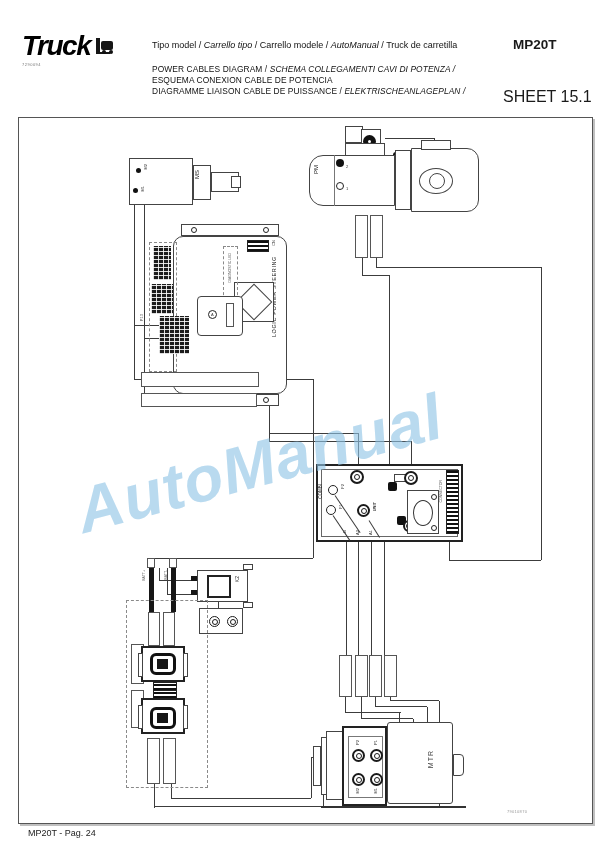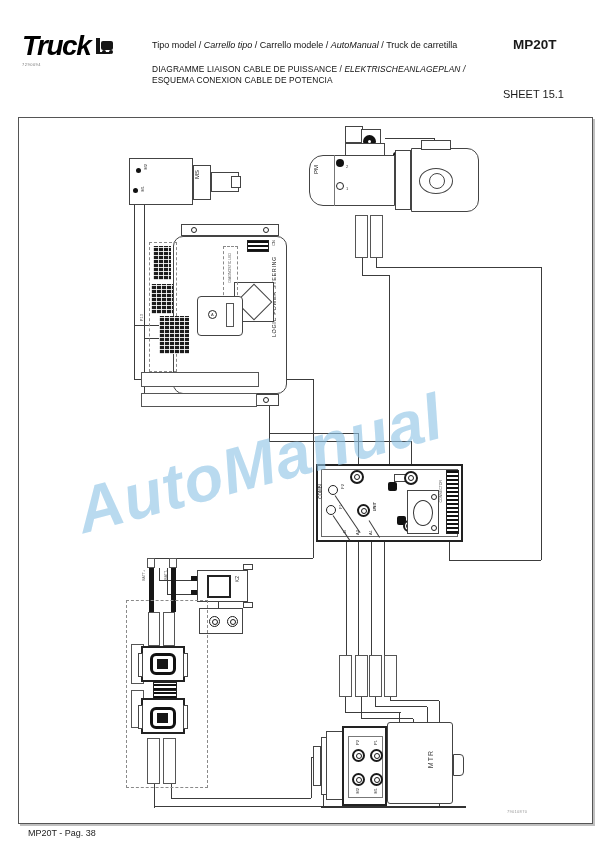--- a/index.html
+++ b/index.html
@@ -5,21 +5,21 @@
   html,body{margin:0;padding:0;background:#fff;}
   .page{position:relative;width:612px;height:866px;background:#fff;overflow:hidden;
         font-family:"Liberation Sans",sans-serif;color:#1a1a1a;}
   .abs{position:absolute;}
   
   .brand{font-weight:900;font-size:28px;letter-spacing:-1.5px;font-style:italic;color:#000;}
   .brand-code{font-size:4px;color:#777;letter-spacing:.5px;}
   .hline1{font-size:9px;color:#111;}
   .model{font-size:13.5px;font-weight:bold;}
   .titleblock{font-size:8.4px;line-height:11px;color:#111;letter-spacing:.1px;}
-  .sheet{font-size:11px;}
+  .sheet{font-size:16px;}
   .it{font-style:italic;}
   .footer{font-size:9px;color:#222;}
   
   .frame{left:18px;top:117px;width:573px;height:705px;border:1px solid #555;
          box-shadow:2px 2px 0 rgba(140,140,140,.55);background:#fff;}
   
   .wh,.wv{background:#3c3c3c;}
   .wh{height:1px;}
   .wv{width:1px;}
   .wh2{height:2px;background:#333;}
@@ -62,24 +62,27 @@
     <div class="brand-code">7290094</div>
   </div>
 
   <div class="abs hline1" style="left:152px;top:40px;width:350px;">
     <span>Tipo model / </span><span class="it">Carrello tipo</span><span> / Carrello modele / </span><span class="it">AutoManual</span><span> / Truck de carretilla</span>
   </div>
   <div class="abs model" style="left:513px;top:37px;">MP20T</div>
 
   <div class="abs titleblock" style="left:152px;top:64px;width:360px;">
     <div>
+      <span>POWER CABLES DIAGRAM / </span><span class="it">SCHEMA COLLEGAMENTI CAVI DI POTENZA /</span>
+    </div>
+    <div>
+      <span>ESQUEMA CONEXION CABLE DE POTENCIA</span>
+    </div>
+    <div>
       <span>DIAGRAMME LIAISON CABLE DE PUISSANCE / </span><span class="it">ELEKTRISCHEANLAGEPLAN /</span>
-    </div>
-    <div>
-      <span>ESQUEMA CONEXION CABLE DE POTENCIA</span>
     </div>
   </div>
   <div class="abs sheet" style="left:503px;top:88px;">SHEET 15.1</div>
 
   <div class="abs frame">
 
     <div>
 
       <div class="abs wv" style="left:115px;top:87px;height:175px;"></div>
       <div class="abs wv" style="left:125px;top:87px;height:195px;"></div>
@@ -330,14 +333,14 @@
         <div class="abs vtext tiny" style="left:11px;top:60px;">M2</div>
         <div class="abs vtext tiny" style="left:29px;top:60px;">M1</div>
       </div>
     </div>
 
     <div class="abs code" style="left:488px;top:691px;">79010870</div>
 
     <div class="abs wmark" style="left:50px;top:290px;width:520px;">AutoManual</div>
   </div>
 
-  <div class="abs footer" style="left:28px;top:828px;">MP20T - Pag. 38</div>
+  <div class="abs footer" style="left:28px;top:828px;">MP20T - Pag. 24</div>
 </div>
 
 </body></html>

